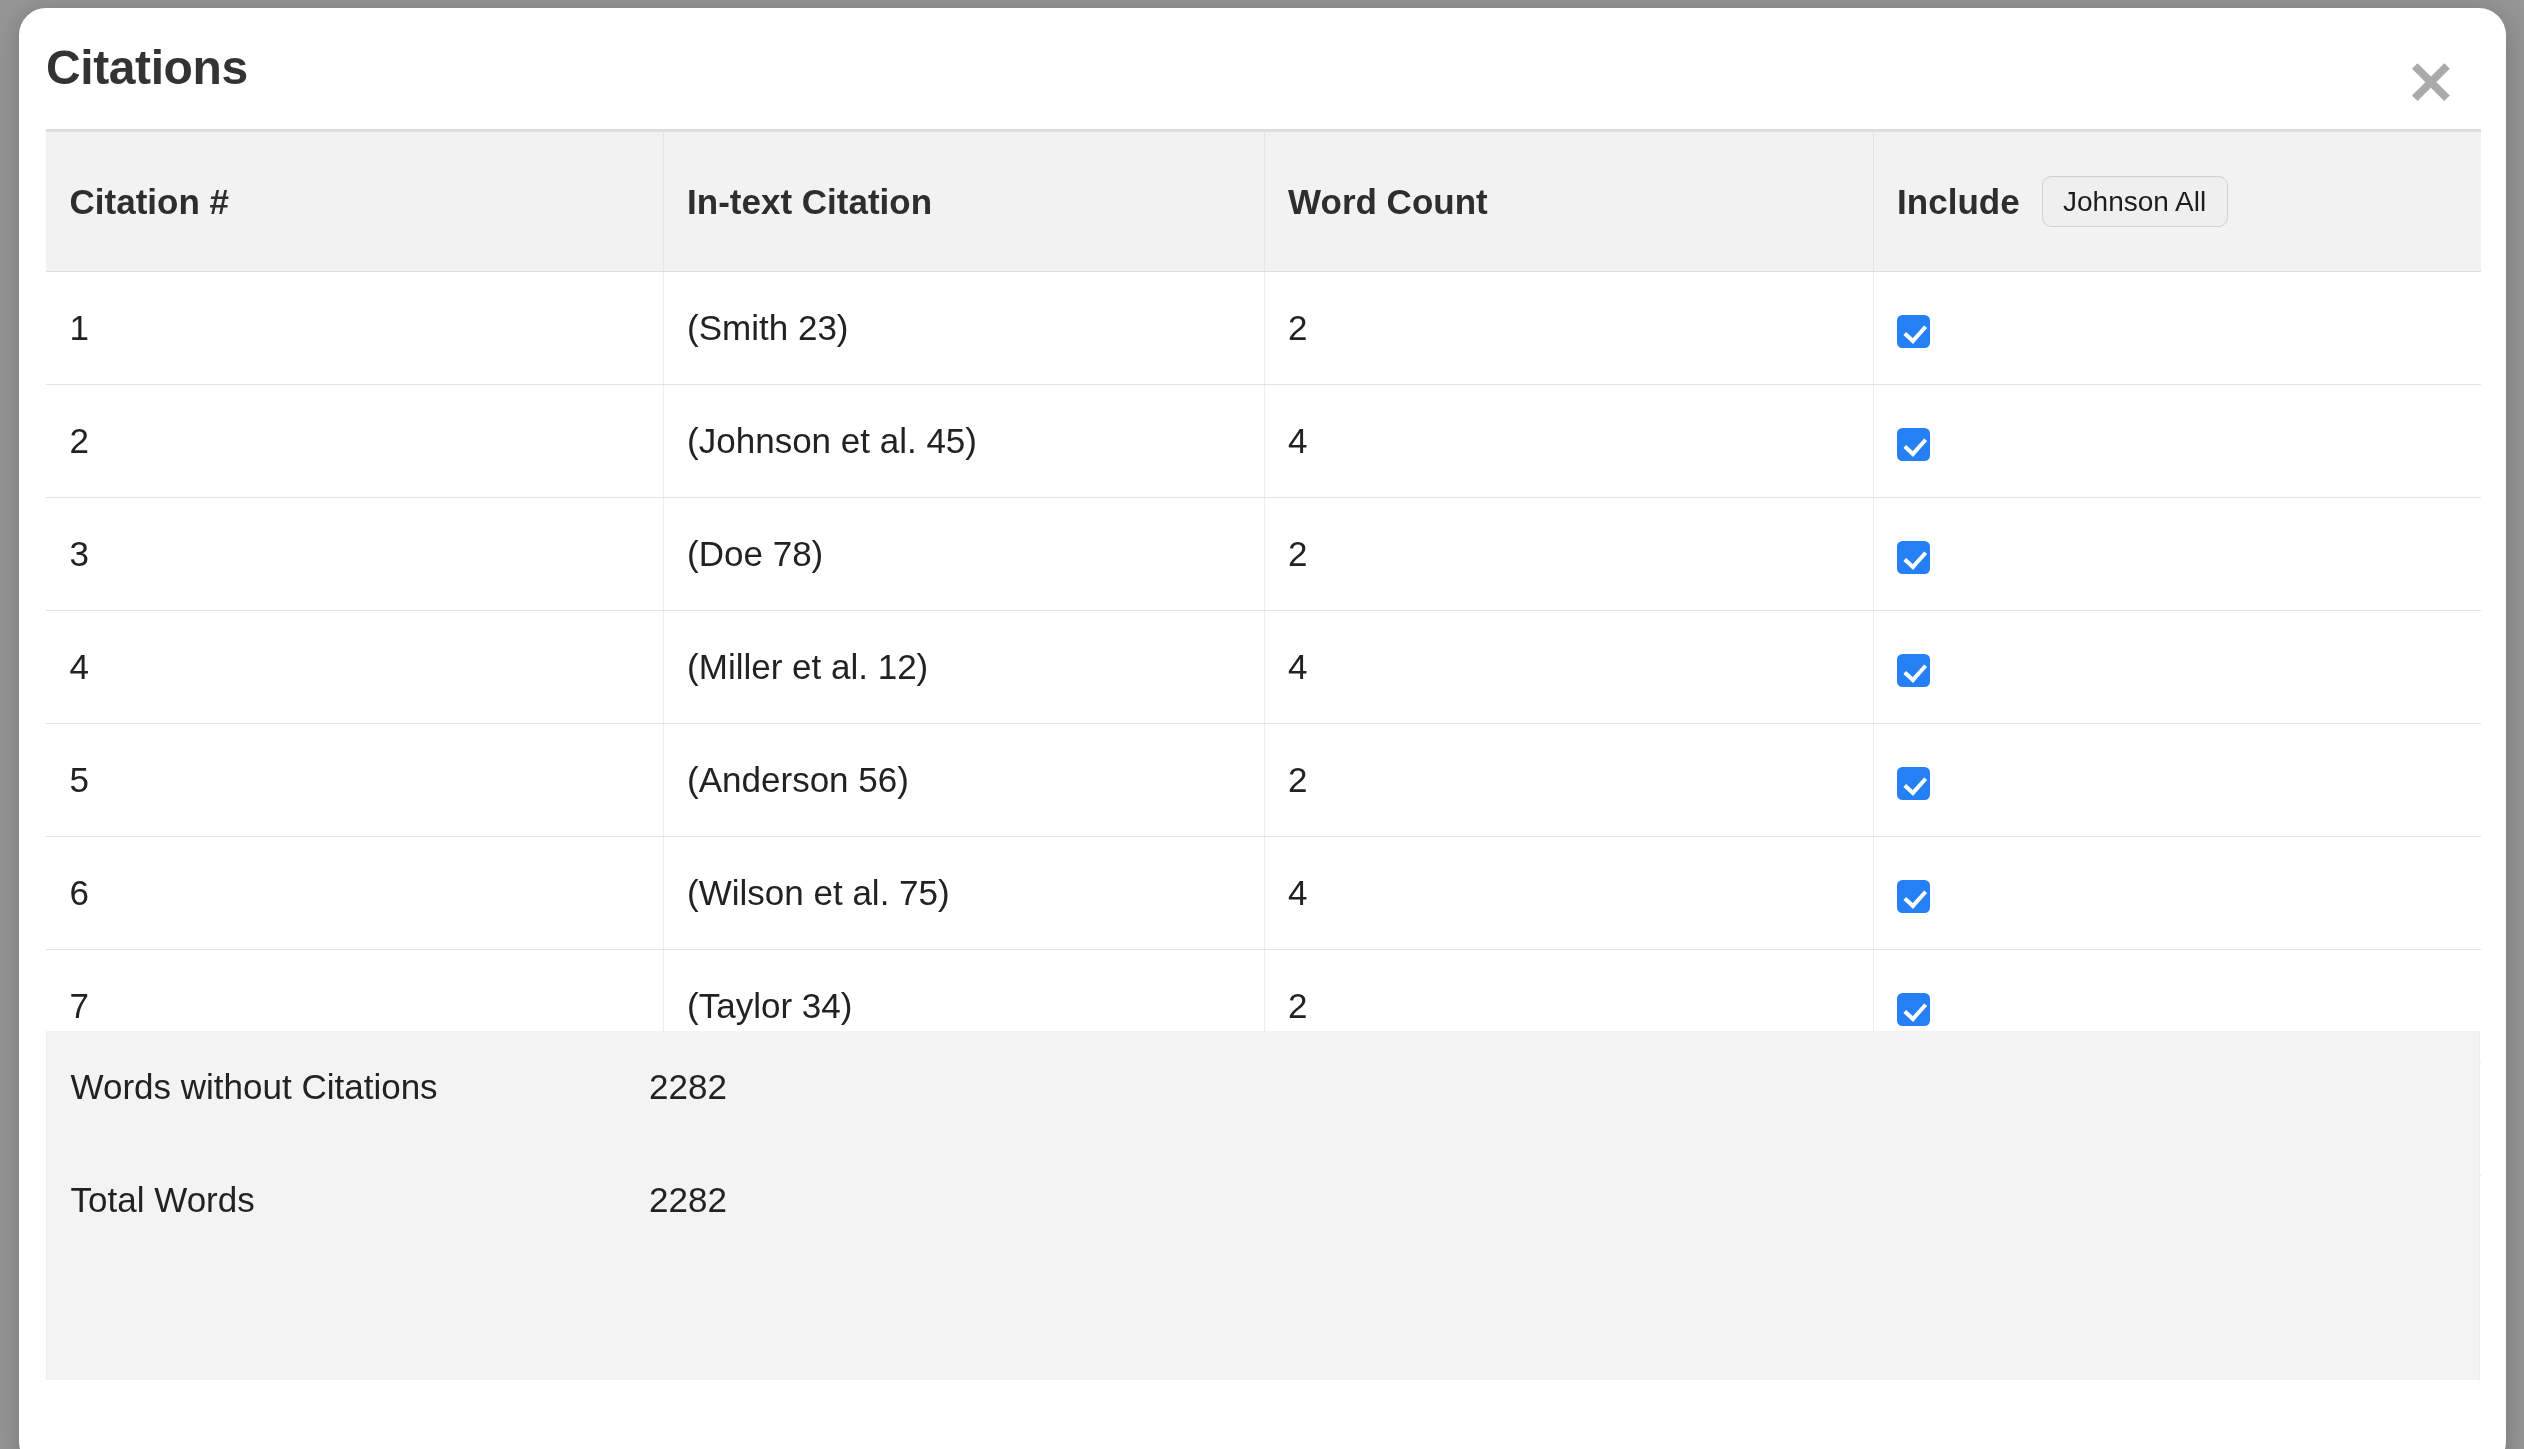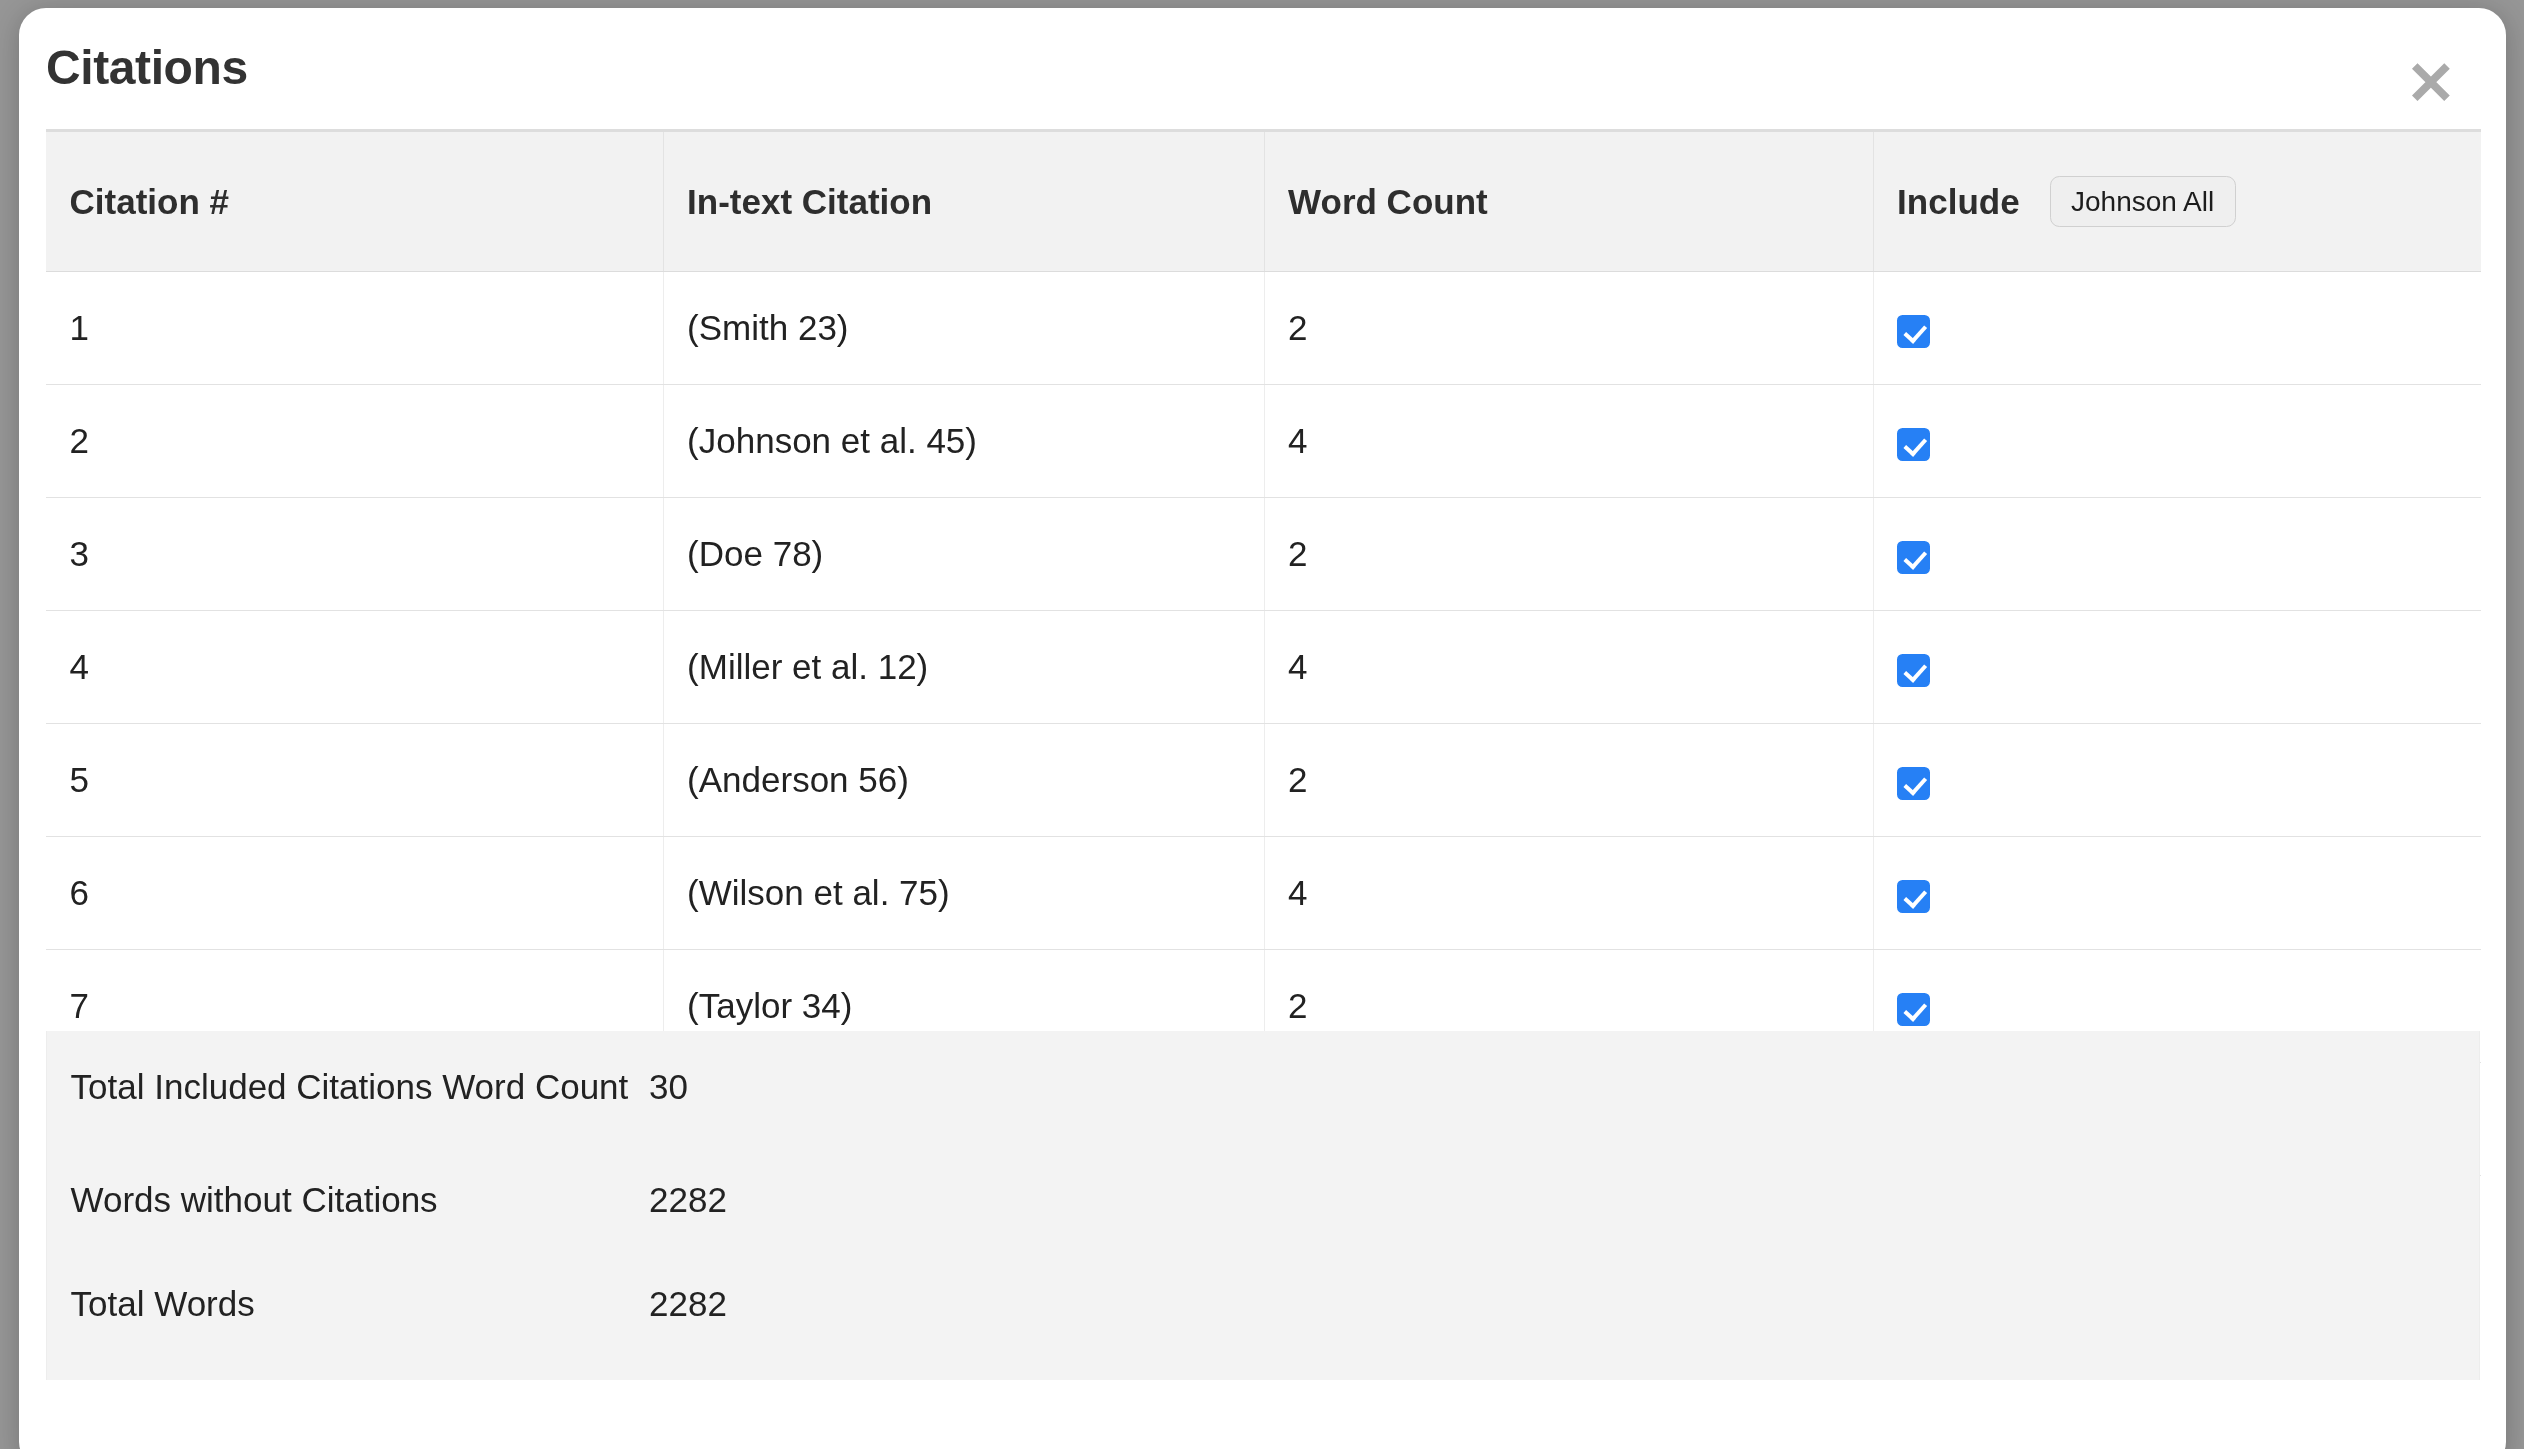--- a/index.html
+++ b/index.html
@@ -94,21 +94,21 @@
     color: #2e2e2e;
     border-right: 1.6px solid #e3e3e3;
     border-bottom: 1.6px solid #dcdcdc;
     box-sizing: border-box;
   }
   table.citations thead th:last-child { border-right: none; }
 
   .include-head-wrap {
     display: flex;
     align-items: center;
-    gap: 30px;
+    gap: 22px;
   }
 
   #unselect-all-button {
     font-family: "Liberation Sans", sans-serif;
     font-size: 28px;
     font-weight: normal;
     color: #1d1d1d;
     background: #efefef;
     border: 1.6px solid #d0d0d0;
     border-radius: 9.4px;
@@ -283,24 +283,20 @@
             <td>(Thomas et al. 67)</td>
             <td>4</td>
             <td><input type="checkbox" class="cb" checked="" style=""></td>
           </tr>
         </tbody>
     </table>
   </div>
 
   <div id="summary-panel">
       <div class="summary-row">
-        <span class="summary-label">Total Included Citations Word Count</span>
-        <span class="summary-value">30</span>
-      </div>
-      <div class="summary-row">
         <span class="summary-label">Words without Citations</span>
         <span class="summary-value">2282</span>
       </div>
       <div class="summary-row">
         <span class="summary-label">Total Words</span>
         <span class="summary-value">2282</span>
       </div>
     </div>
 
 </div>

